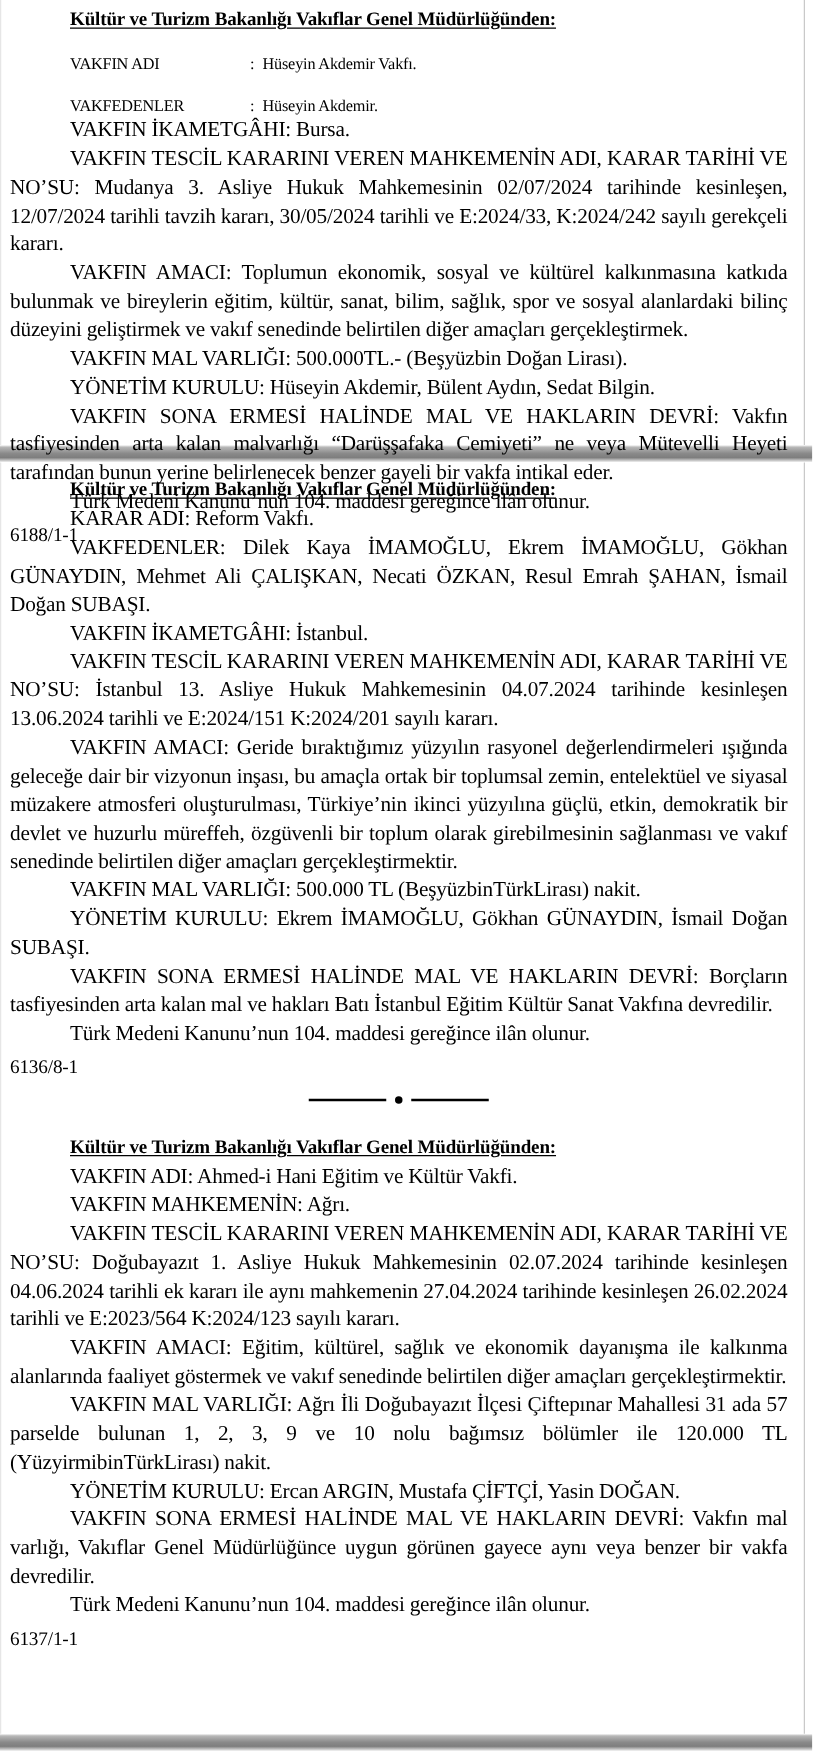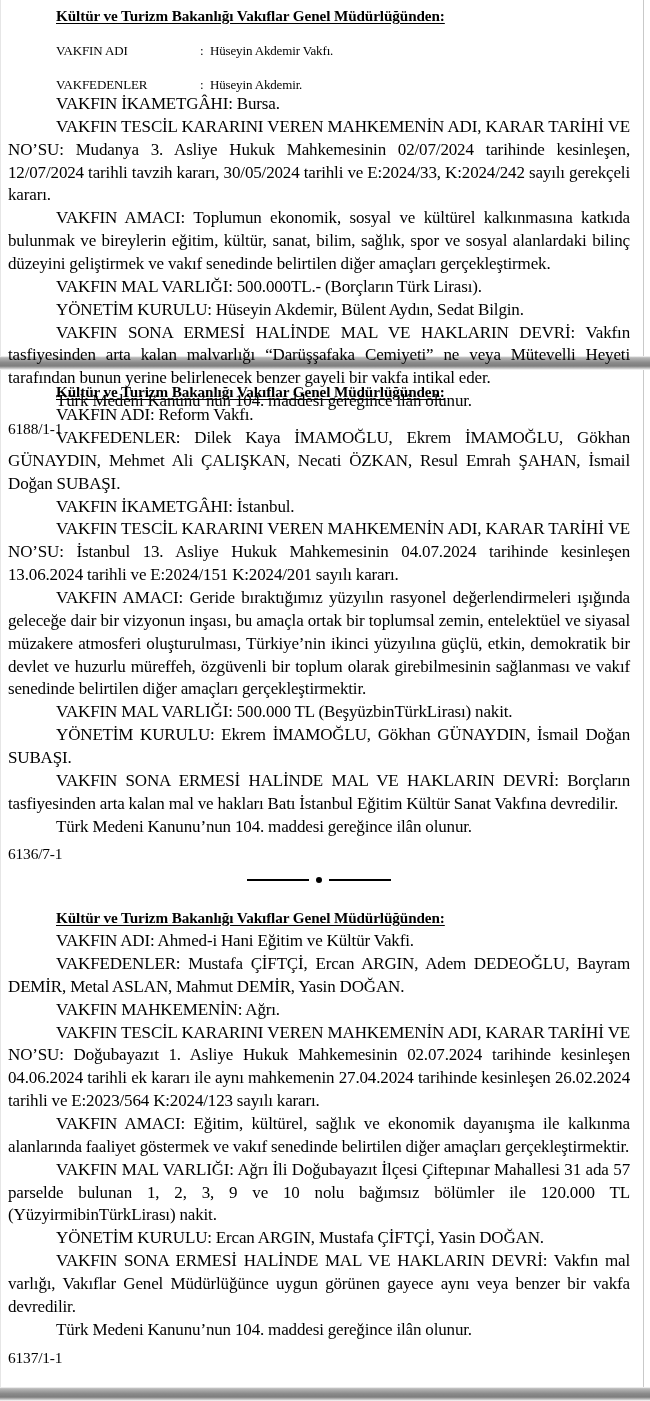--- a/index.html
+++ b/index.html
@@ -180,69 +180,68 @@
       <div class="kv-row">
         <span class="kv-label">VAKFEDENLER</span><span class="kv-sep">:</span><span>Hüseyin Akdemir.</span>
       </div>
 
       <p class="para">VAKFIN İKAMETGÂHI: Bursa.</p>
 
       <p class="para">VAKFIN TESCİL KARARINI VEREN MAHKEMENİN ADI, KARAR TARİHİ VE NO’SU: Mudanya 3. Asliye Hukuk Mahkemesinin 02/07/2024 tarihinde kesinleşen, 12/07/2024 tarihli tavzih kararı, 30/05/2024 tarihli ve E:2024/33, K:2024/242 sayılı gerekçeli kararı.</p>
 
       <p class="para">VAKFIN AMACI: Toplumun ekonomik, sosyal ve kültürel kalkınmasına katkıda bulunmak ve bireylerin eğitim, kültür, sanat, bilim, sağlık, spor ve sosyal alanlardaki bilinç düzeyini geliştirmek ve vakıf senedinde belirtilen diğer amaçları gerçekleştirmek.</p>
 
-      <p class="para">VAKFIN MAL VARLIĞI: 500.000TL.- (Borçların Türk Lirası).</p>
+      <p class="para">VAKFIN MAL VARLIĞI: 500.000TL.- (Beşyüzbin Doğan Lirası).</p>
 
       <p class="para">YÖNETİM KURULU: Hüseyin Akdemir, Bülent Aydın, Sedat Bilgin.</p>
 
       <p class="para">VAKFIN SONA ERMESİ HALİNDE MAL VE HAKLARIN DEVRİ: Vakfın tasfiyesinden arta kalan malvarlığı “Darüşşafaka Cemiyeti” ne veya Mütevelli Heyeti tarafından bunun yerine belirlenecek benzer gayeli bir vakfa intikal eder.</p>
 
       <p class="para">Türk Medeni Kanunu’nun 104. maddesi gereğince ilân olunur.</p>
 
       <p class="refno">6188/1-1</p>
     </section>
 
     <section class="block" id="block-2">
 
       <div class="heading">Kültür ve Turizm Bakanlığı Vakıflar Genel Müdürlüğünden:</div>
 
-      <p class="para">VAKFIN ADI: Reform Vakfı.</p>
+      <p class="para">KARAR ADI: Reform Vakfı.</p>
 
       <p class="para">VAKFEDENLER: Dilek Kaya İMAMOĞLU, Ekrem İMAMOĞLU, Gökhan GÜNAYDIN, Mehmet Ali ÇALIŞKAN, Necati ÖZKAN, Resul Emrah ŞAHAN, İsmail Doğan SUBAŞI.</p>
 
       <p class="para">VAKFIN İKAMETGÂHI: İstanbul.</p>
 
       <p class="para">VAKFIN TESCİL KARARINI VEREN MAHKEMENİN ADI, KARAR TARİHİ VE NO’SU: İstanbul 13. Asliye Hukuk Mahkemesinin 04.07.2024 tarihinde kesinleşen 13.06.2024 tarihli ve E:2024/151 K:2024/201 sayılı kararı.</p>
 
       <p class="para">VAKFIN AMACI: Geride bıraktığımız yüzyılın rasyonel değerlendirmeleri ışığında geleceğe dair bir vizyonun inşası, bu amaçla ortak bir toplumsal zemin, entelektüel ve siyasal müzakere atmosferi oluşturulması, Türkiye’nin ikinci yüzyılına güçlü, etkin, demokratik bir devlet ve huzurlu müreffeh, özgüvenli bir toplum olarak girebilmesinin sağlanması ve vakıf senedinde belirtilen diğer amaçları gerçekleştirmektir.</p>
 
       <p class="para">VAKFIN MAL VARLIĞI: 500.000 TL (BeşyüzbinTürkLirası) nakit.</p>
 
       <p class="para">YÖNETİM KURULU: Ekrem İMAMOĞLU, Gökhan GÜNAYDIN, İsmail Doğan SUBAŞI.</p>
 
       <p class="para">VAKFIN SONA ERMESİ HALİNDE MAL VE HAKLARIN DEVRİ: Borçların tasfiyesinden arta kalan mal ve hakları Batı İstanbul Eğitim Kültür Sanat Vakfına devredilir.</p>
 
       <p class="para">Türk Medeni Kanunu’nun 104. maddesi gereğince ilân olunur.</p>
 
-      <p class="refno">6136/7-1</p>
+      <p class="refno">6136/8-1</p>
 
       <div class="dot-sep">
         <span class="rule"></span>
         <span class="dot"></span>
         <span class="rule"></span>
       </div>
     </section>
 
     <section class="block" id="block-3">
 
       <div class="heading">Kültür ve Turizm Bakanlığı Vakıflar Genel Müdürlüğünden:</div>
 
       <p class="para">VAKFIN ADI: Ahmed-i Hani Eğitim ve Kültür Vakfi.</p>
 
-      <p class="para">VAKFEDENLER: Mustafa ÇİFTÇİ, Ercan ARGIN, Adem DEDEOĞLU, Bayram DEMİR, Metal ASLAN, Mahmut DEMİR, Yasin DOĞAN.</p>
 
       <p class="para">VAKFIN MAHKEMENİN: Ağrı.</p>
 
       <p class="para">VAKFIN TESCİL KARARINI VEREN MAHKEMENİN ADI, KARAR TARİHİ VE NO’SU: Doğubayazıt 1. Asliye Hukuk Mahkemesinin 02.07.2024 tarihinde kesinleşen 04.06.2024 tarihli ek kararı ile aynı mahkemenin 27.04.2024 tarihinde kesinleşen 26.02.2024 tarihli ve E:2023/564 K:2024/123 sayılı kararı.</p>
 
       <p class="para">VAKFIN AMACI: Eğitim, kültürel, sağlık ve ekonomik dayanışma ile kalkınma alanlarında faaliyet göstermek ve vakıf senedinde belirtilen diğer amaçları gerçekleştirmektir.</p>
 
       <p class="para">VAKFIN MAL VARLIĞI: Ağrı İli Doğubayazıt İlçesi Çiftepınar Mahallesi 31 ada 57 parselde bulunan 1, 2, 3, 9 ve 10 nolu bağımsız bölümler ile 120.000 TL (YüzyirmibinTürkLirası) nakit.</p>
 
       <p class="para">YÖNETİM KURULU: Ercan ARGIN, Mustafa ÇİFTÇİ, Yasin DOĞAN.</p>

